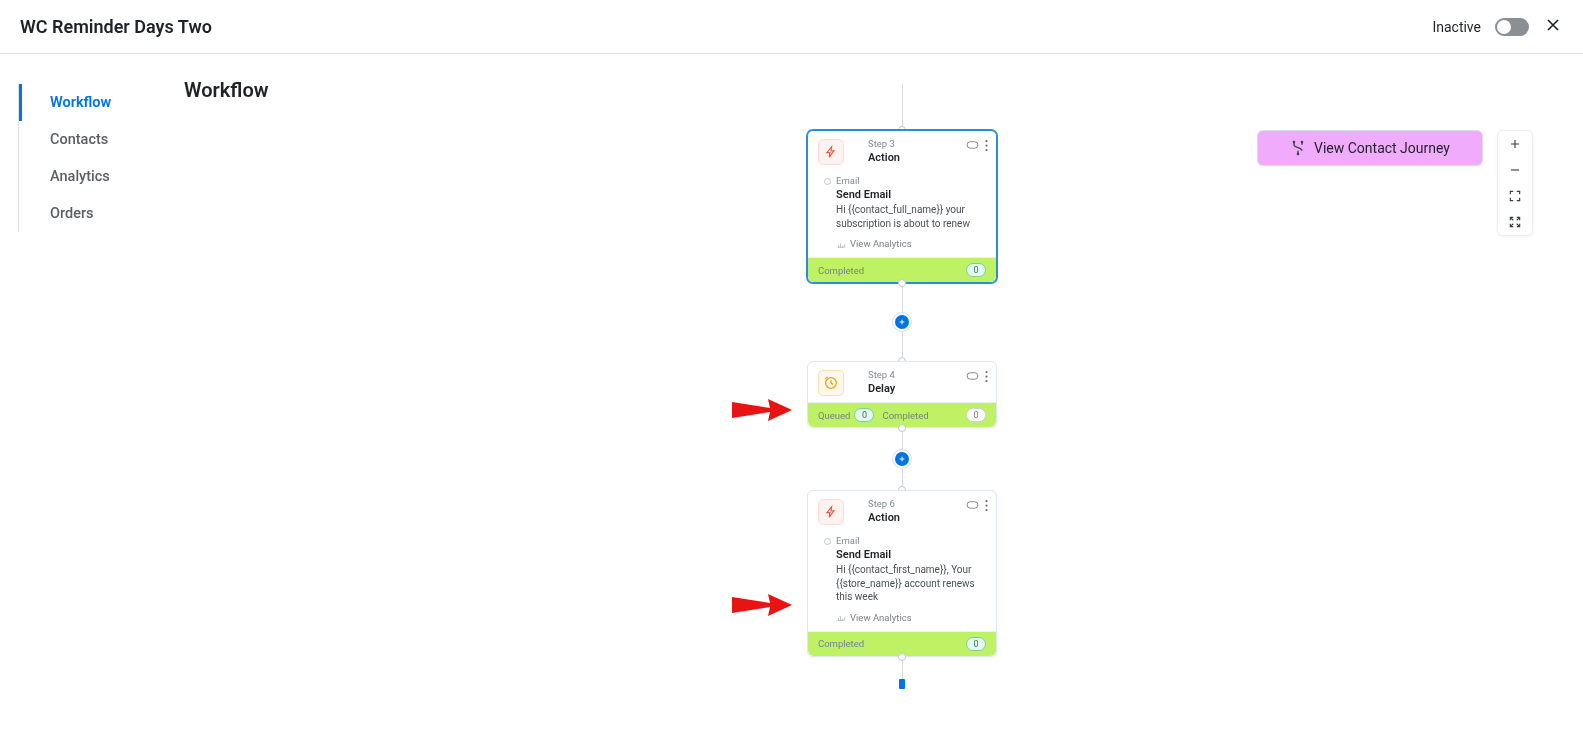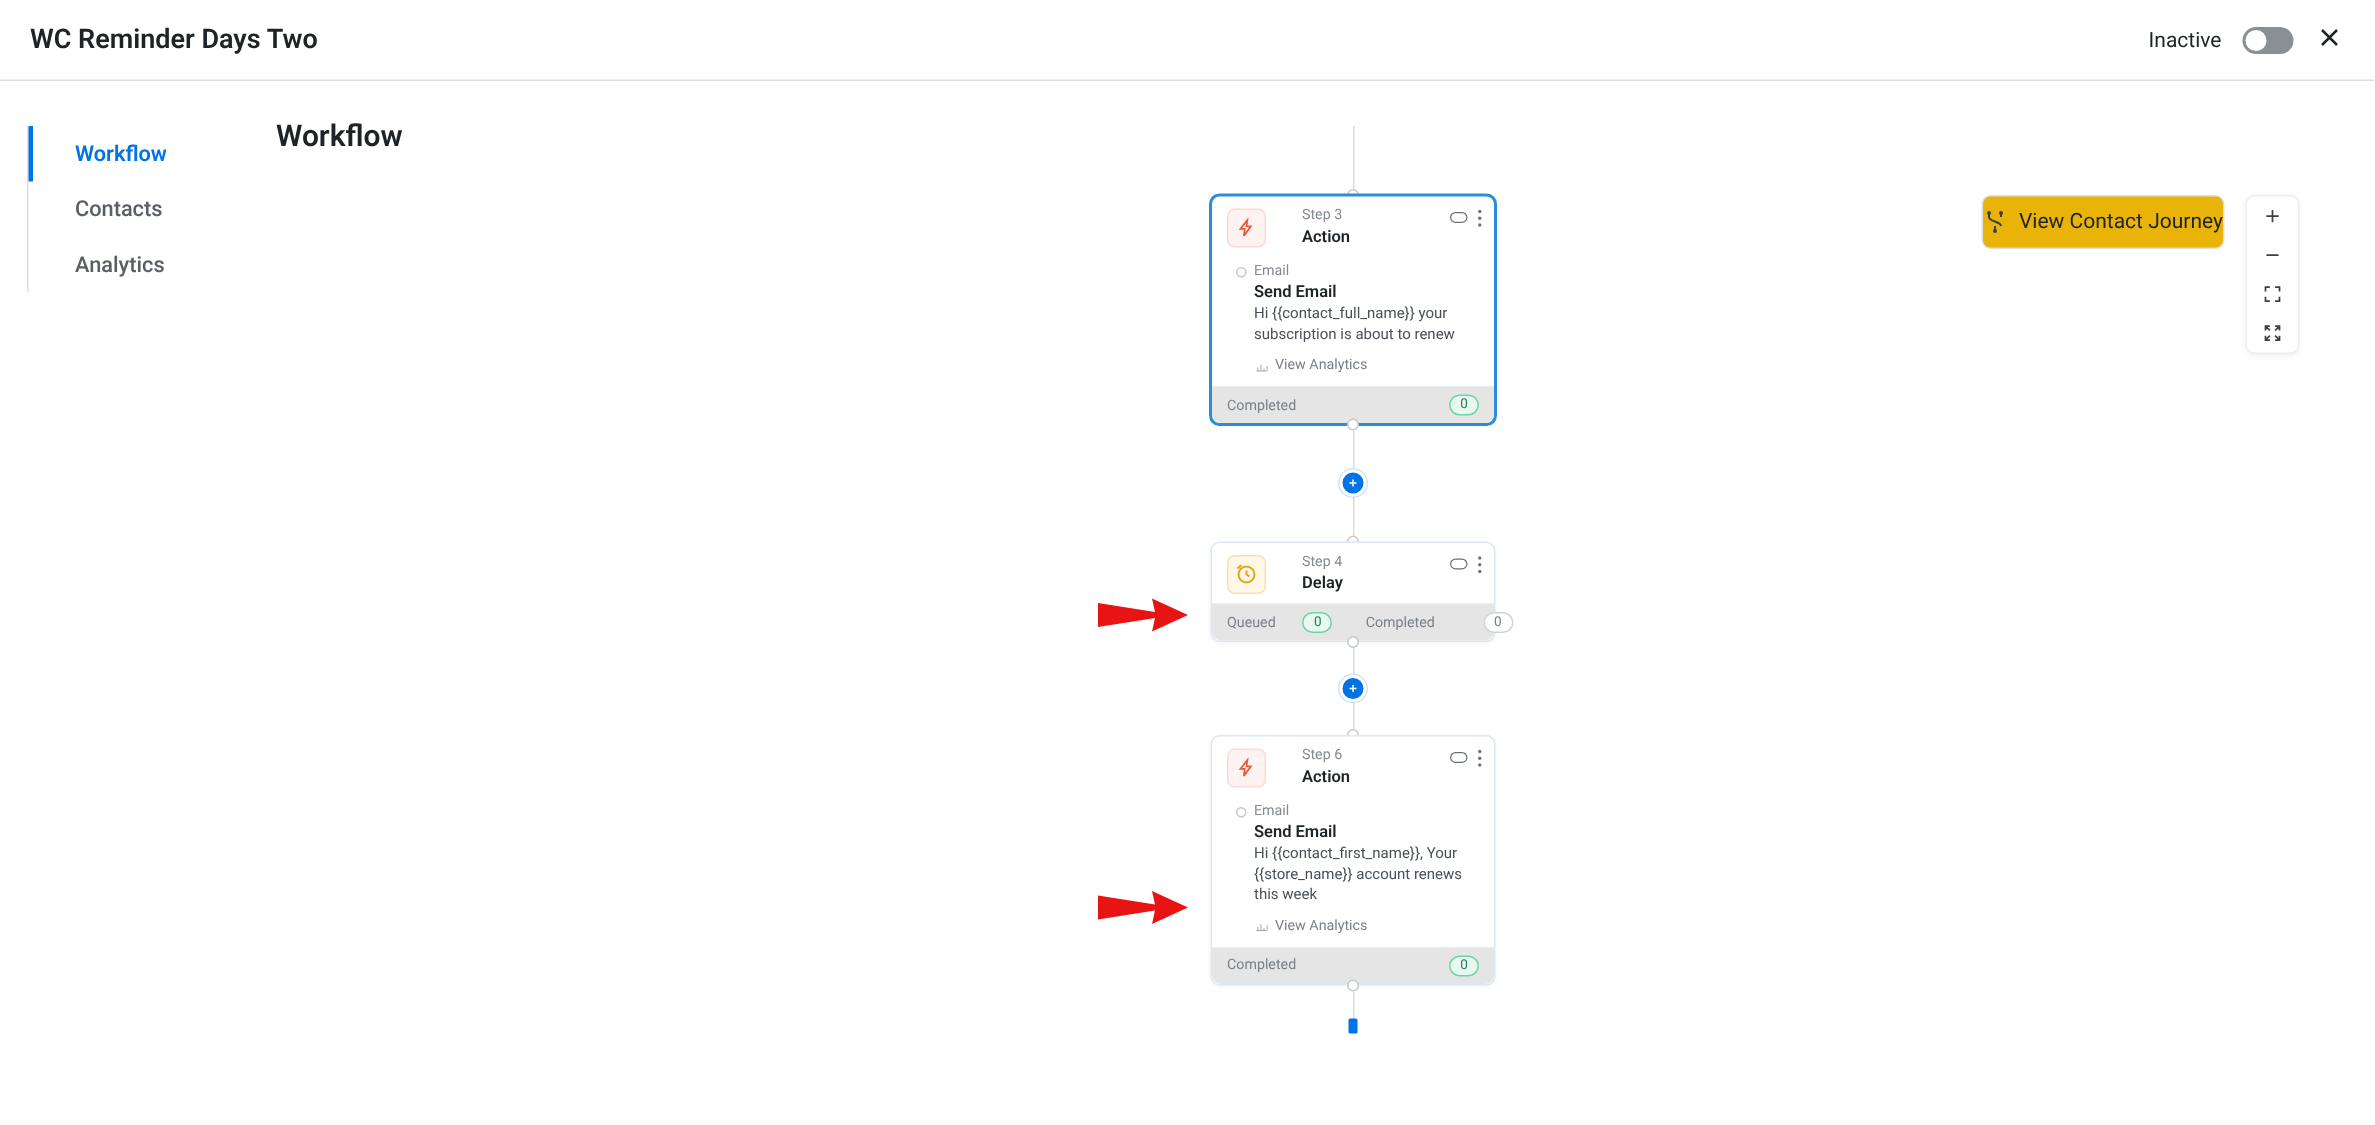--- a/index.html
+++ b/index.html
@@ -23,21 +23,21 @@
   .sidebar-wrap { border-left:1px solid #e0e0e0; margin-left:18px;}
 
   
   .main { flex:1; position:relative; padding:24px 0 0 16px; }
   .main-title { font-size:20px; font-weight:600; color:#1d2327; margin:0 0 0 0;}
 
   
   .canvas { position:absolute; left:0; right:0; top:0; bottom:0; }
 
   
-  .journey-btn { position:absolute; right:100px; top:130px; height:36px; padding:0 0; border:1px solid #dcdfe4; border-radius:6px; background:#eab308; display:flex; align-items:center; gap:8px; font-size:14px; cursor:pointer;}
+  .journey-btn { position:absolute; right:100px; top:130px; height:36px; padding:0 32px; border:1px solid #dcdfe4; border-radius:6px; background:#f0abfc; display:flex; align-items:center; gap:8px; font-size:14px; cursor:pointer;}
   .journey-btn svg { width:16px; height:16px; stroke:#3b4047; stroke-width:2; fill:none;}
 
   .canvas-controls { position:absolute; right:50px; top:130px; width:36px; background:#fff; border:1px solid #eceef1; border-radius:6px; box-shadow:0 1px 4px rgba(0,0,0,0.06); display:flex; flex-direction:column; align-items:center;}
   .canvas-controls .cc-btn { width:36px; height:26px; display:flex; align-items:center; justify-content:center; cursor:pointer;}
   .canvas-controls .cc-btn svg { width:14px; height:14px; stroke:#3b4047; stroke-width:2; fill:none;}
 
   
   .flow { position:absolute; left:807px; top:84px; width:190px; display:flex; flex-direction:column; align-items:center;}
   .connector-line { width:1px; background:#d7dbe0; }
   .node { width:190px; border:1px solid #dbe8f5; border-radius:6px; background:#fff; box-shadow:0 1px 3px rgba(0,0,0,0.04); font-size:11px;}
@@ -53,21 +53,21 @@
   .node-menu { position:absolute; right:8px; top:8px; display:flex; gap:6px; align-items:center;}
   .node-menu .bubble-icon svg { width:13px; height:11px; stroke:#6b7178; stroke-width:1.5; fill:none;}
   .node-menu .dots-icon svg { width:3px; height:13px; fill:#6b7178;}
   .node-body { padding:4px 10px 8px 10px;}
   .sub-label { font-size:9.5px; color:#848a92; position:relative; padding-left:18px;}
   .sub-dot::before { content:''; position:absolute; left:6px; top:3px; width:5px; height:5px; border:1px solid #c2c8cf; border-radius:50%; background:#fff;}
   .node-action-title { font-size:11px; font-weight:600; color:#1d2327; padding-left:18px; margin-top:2px;}
   .node-desc { font-size:10px; color:#4a5058; padding-left:18px; margin-top:2px; line-height:1.35;}
   .node-analytics { font-size:9.5px; color:#7a8088; padding-left:18px; margin-top:8px; display:flex; align-items:center; gap:4px; cursor:pointer;}
   .node-analytics svg { width:10px; height:10px; stroke:#9aa0a8; stroke-width:1.5; fill:none;}
-  .node-footer { background:#e5e5e5; border-top:1px solid #eceff3; border-radius:0 0 6px 6px; padding:5px 10px; display:flex; align-items:center; gap:14px;}
+  .node-footer { background:#bef264; border-top:1px solid #eceff3; border-radius:0 0 6px 6px; padding:5px 10px; display:flex; align-items:center; }
   .footer-label { font-size:9.5px; color:#7a8088;}
   .badge { height:14px; min-width:20px; padding:0 5px; border-radius:8px; background:#e7f8f1; border:1px solid #6fd3a9; color:#2a7a5a; font-size:9px; display:inline-flex; align-items:center; justify-content:center; margin-left:4px;}
   .badge.gray { background:#fff; border:1px solid #cfd4da; color:#7a8088;}
 
   .add-node-btn { width:18px; height:18px; border-radius:50%; background:#0073e6; color:#fff; display:flex; align-items:center; justify-content:center; cursor:pointer; border:2px solid #fff; box-shadow:0 0 0 1px #cfe4f8;}
   .add-node-btn svg { width:8px; height:8px; stroke:#fff; stroke-width:3;}
 
   .port-dot { width:8px; height:8px; border:1px solid #c2c8cf; border-radius:50%; background:#fff; }
 
   
@@ -94,20 +94,21 @@
   </div>
 </div>
 
 <div class="layout">
 
   <nav class="sidebar">
     <div class="sidebar-wrap">
       <div class="sidebar-item active">Workflow</div>
       <div class="sidebar-item">Contacts</div>
       <div class="sidebar-item">Analytics</div>
+      <div class="sidebar-item">Orders</div>
     </div>
   </nav>
 
   <div class="main">
     <h2 class="main-title">Workflow</h2>
 
   </div>
 </div>
 
 <div class="canvas">

